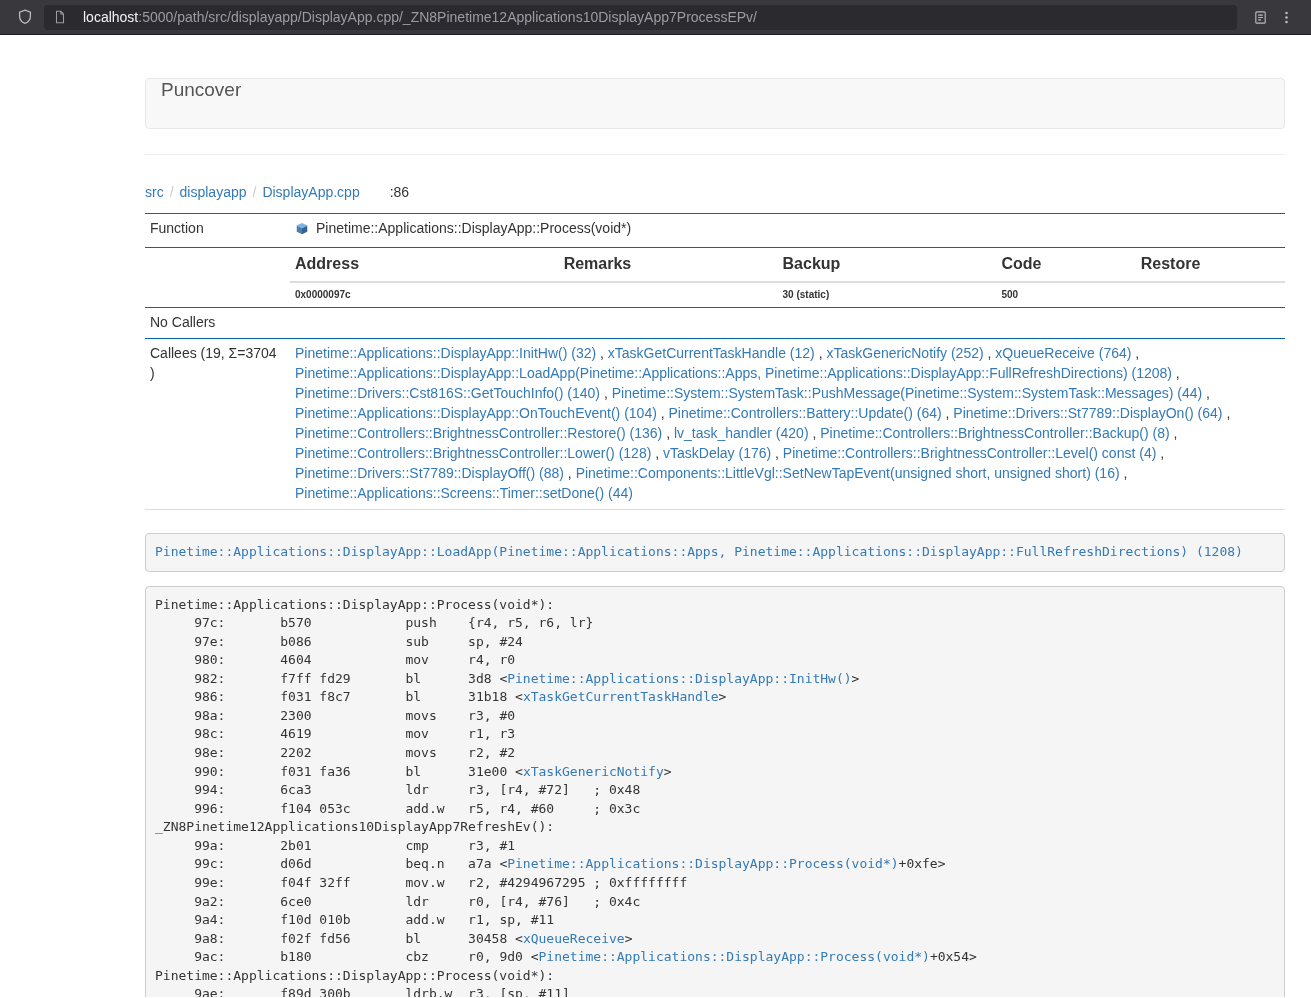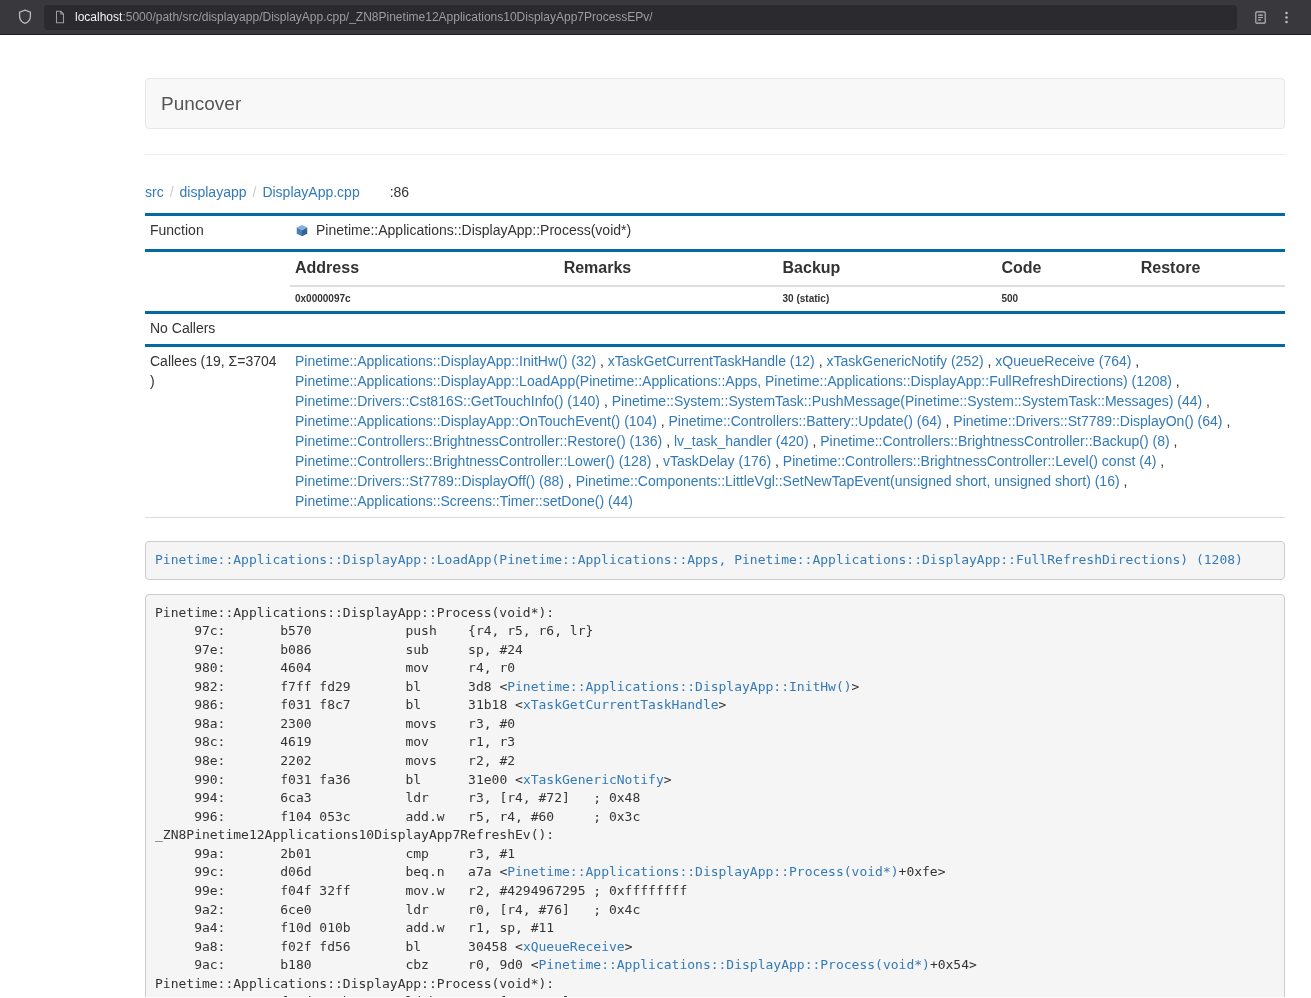--- a/index.html
+++ b/index.html
@@ -7,42 +7,42 @@
   html,body { width:1311px; height:998px; overflow:hidden; }
   body { font-family:"Liberation Sans", sans-serif; background:#fff; color:#333; }
 
   
   .chrome { height:35px; background:#38383d; border-bottom:1px solid #1f1f23;
             display:flex; align-items:center; padding:0 12px; }
   .icon-btn { width:26px; height:26px; display:flex; align-items:center; justify-content:center; flex:0 0 auto; }
   .urlfield { flex:1; height:25px; background:#2a2a2f; border-radius:4px; display:flex;
               align-items:center; padding:0 9px; margin:0 10px 0 6px; min-width:0; }
   .pgicon { display:flex; align-items:center; margin-right:8px; flex:0 0 auto; }
-  .url { font-size:12px; color:#9c9ca3; white-space:nowrap; overflow:hidden; text-overflow:ellipsis; }
+  .url { font-size:14px; color:#9c9ca3; white-space:nowrap; overflow:hidden; text-overflow:ellipsis;margin-left:8px; }
   .url .host { color:#f4f4f5; }
 
   
   .page { height:962px; overflow:hidden; }
   .container { width:1140px; margin-left:145px; padding-top:43px; }
 
   .navbar { height:51px; background:#f8f8f8; border:1px solid #e7e7e7; border-radius:4px;
-            display:flex; align-items:center; }
+            display:flex; }
   .brand { font-size:19px; color:#555; padding:0 15px; text-decoration:none; cursor:pointer; }
 
   hr.rule { border:0; border-top:1px solid #eee; margin:25px 0 0; }
 
   .breadcrumb { list-style:none; margin:27px 0 0; padding:0; font-size:14px; line-height:20px; }
   .breadcrumb li { display:inline; }
   .breadcrumb li + li:before { content:"/"; color:#ccc; padding:0 6px; }
   a.lnk { color:var(--link); text-decoration:none; cursor:pointer; }
   .crumb-suffix { color:#333;margin-left:30px; }
 
   table.tbl { width:100%; border-collapse:collapse; margin-top:11px; border-bottom:1px solid #ddd; }
   .tbl > tbody > tr > th, .tbl > tbody > tr > td {
-    border-top:3px solid #0369a1; padding:5px; text-align:left; vertical-align:top;
+    border-top:1px solid #0369a1; padding:5px; text-align:left; vertical-align:top;
     font-weight:normal; font-size:14px; line-height:1.42857; }
   .tbl > tbody > tr > th { width:145px; }
   td.nopad { padding:0 !important; }
 
   table.inner { width:100%; border-collapse:collapse; }
   .inner th { font-weight:bold; padding:5px; border-bottom:2px solid #ddd; text-align:left; font-size:16px; line-height:1.42857; }
   .inner td { padding:5px; font-size:10px; line-height:1.42857;font-weight:bold; }
   .inner th:nth-child(1), .inner td:nth-child(1) { width:27%; }
   .inner th:nth-child(2), .inner td:nth-child(2) { width:22%; }
   .inner th:nth-child(3), .inner td:nth-child(3) { width:22%; }

